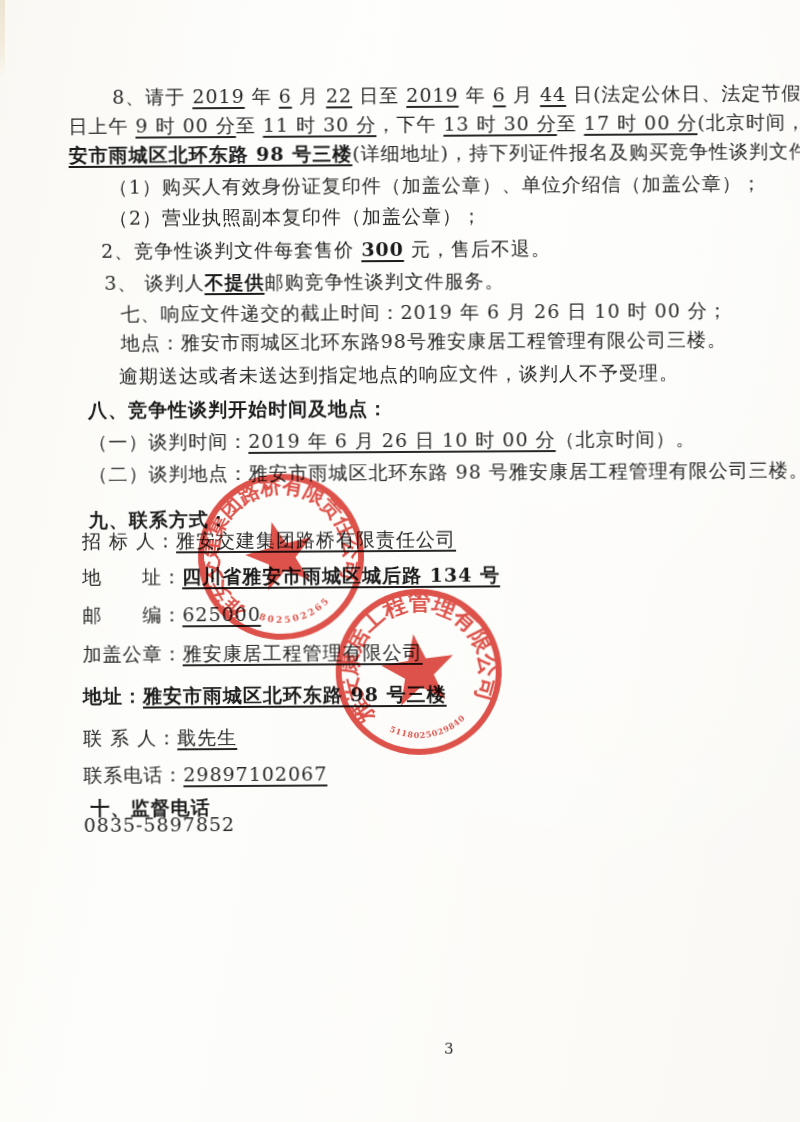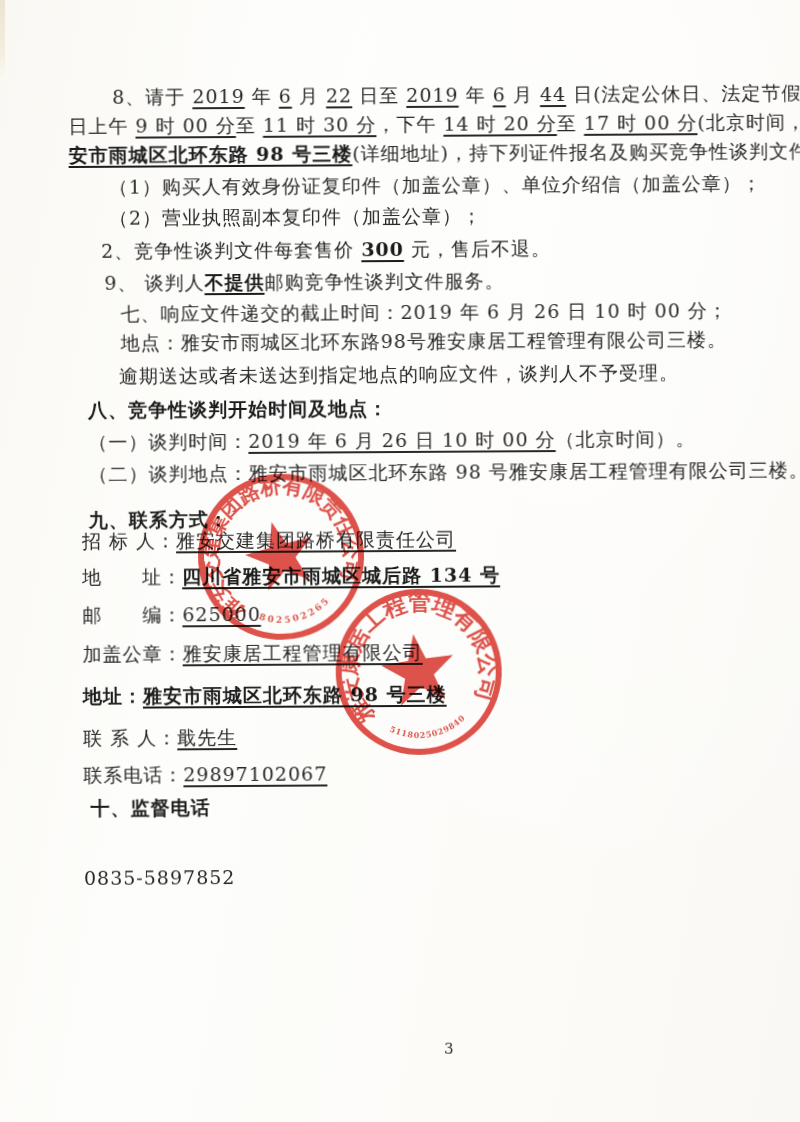--- a/index.html
+++ b/index.html
@@ -33,42 +33,42 @@
 </style>
 </head>
 <body>
 
 <div id="sheet">
   <div id="scan-edge"></div>
   <div id="tilt">
 
     <div>
         <div class="line" style="left: 112px; top: 82px;"><span>8、请于 </span><span class="u">2019</span><span> 年 </span><span class="u">6</span><span> 月 </span><span class="u">22</span><span> 日至 </span><span class="u">2019</span><span> 年 </span><span class="u">6</span><span> 月 </span><span class="u">44</span><span> 日(法定公休日、法定节假日除外)，每</span></div>
-        <div class="line" style="left: 68px; top: 111px;"><span>日上午 </span><span class="u">9 时 00 分</span><span>至 </span><span class="u">11 时 30 分</span><span>，下午 </span><span class="u">14 时 20 分</span><span>至 </span><span class="u">17 时 00 分</span><span>(北京时间，下同)，在</span></div>
+        <div class="line" style="left: 68px; top: 111px;"><span>日上午 </span><span class="u">9 时 00 分</span><span>至 </span><span class="u">11 时 30 分</span><span>，下午 </span><span class="u">13 时 30 分</span><span>至 </span><span class="u">17 时 00 分</span><span>(北京时间，下同)，在</span></div>
         <div class="line" style="left: 68px; top: 140px;"><span class="b u">安市雨城区北环东路 98 号三楼</span><span>(详细地址)，持下列证件报名及购买竞争性谈判文件：</span></div>
         <div class="line" style="left: 108px; top: 172px;"><span>（1）购买人有效身份证复印件（加盖公章）、单位介绍信（加盖公章）；</span></div>
         <div class="line" style="left: 108px; top: 203px;"><span>（2）营业执照副本复印件（加盖公章）；</span></div>
         <div class="line" style="left: 100px; top: 236px;"><span>2、竞争性谈判文件每套售价 </span><span class="b u">300</span><span> 元，售后不退。</span></div>
-        <div class="line" style="left: 103px; top: 268px;"><span>9、 谈判人</span><span class="b u">不提供</span><span>邮购竞争性谈判文件服务。</span></div>
+        <div class="line" style="left: 103px; top: 268px;"><span>3、 谈判人</span><span class="b u">不提供</span><span>邮购竞争性谈判文件服务。</span></div>
         <div class="line" style="left: 119px; top: 299px;"><span>七、响应文件递交的截止时间：2019 年 6 月 26 日 10 时 00 分；</span></div>
         <div class="line" style="left: 119px; top: 328px;"><span>地点：雅安市雨城区北环东路98号雅安康居工程管理有限公司三楼。</span></div>
         <div class="line" style="left: 117px; top: 361px;"><span>逾期送达或者未送达到指定地点的响应文件，谈判人不予受理。</span></div>
         <div class="line" style="left: 86px; top: 395px;"><span class="b">八、竞争性谈判开始时间及地点：</span></div>
         <div class="line" style="left: 86px; top: 427px;"><span>（一）谈判时间：</span><span class="u">2019 年 6 月 26 日 10 时 00 分</span><span>（北京时间）。</span></div>
         <div class="line" style="left: 86px; top: 459px;"><span>（二）谈判地点：雅安市雨城区北环东路 98 号雅安康居工程管理有限公司三楼。</span></div>
         <div class="line" style="left: 86px; top: 505px;"><span class="b">九、联系方式：</span></div>
         <div class="line" style="left: 79px; top: 526px;"><span>招 标 人：</span><span class="u">雅安交建集团路桥有限责任公司</span></div>
         <div class="line" style="left: 79px; top: 562px;"><span>地　　址：</span><span class="b u">四川省雅安市雨城区城后路 134 号</span></div>
         <div class="line" style="left: 79px; top: 600px;"><span>邮　　编：</span><span class="u">625000</span></div>
         <div class="line" style="left: 79px; top: 639px;"><span>加盖公章：</span><span class="u">雅安康居工程管理有限公司</span></div>
         <div class="line" style="left: 79px; top: 681px;"><span class="b">地址：</span><span class="b u">雅安市雨城区北环东路 98 号三楼</span></div>
         <div class="line" style="left: 79px; top: 723px;"><span>联 系 人：</span><span class="u">戢先生</span></div>
         <div class="line" style="left: 79px; top: 760px;"><span>联系电话：</span><span class="u">29897102067</span></div>
         <div class="line" style="left: 86px; top: 793px;"><span class="b">十、监督电话</span></div>
-        <div class="line" style="left: 79px; top: 863px;"><span>0835-5897852</span></div>
+        <div class="line" style="left: 79px; top: 810px;"><span>0835-5897852</span></div>
       </div>
 
     <svg class="seal" viewBox="-100 -100 200 200" xmlns="http://www.w3.org/2000/svg" style="left: 178px; top: 456px; color: rgb(217, 58, 49);">
       <g class="rot" transform="rotate(-15)">
         <circle r="80" fill="none" stroke="currentColor" stroke-width="6"></circle>
         <path id="seal-arc-1" d="M -47.9 42.4 A 64 64 0 1 1 47.9 42.4" fill="none"></path>
         <text font-size="21" fill="currentColor">
           <textPath href="#seal-arc-1" xlink:href="#seal-arc-1" textLength="288">雅安交建集团路桥有限责任公司</textPath>
         </text>
         <polygon fill="currentColor" points="0,-36 8.46,-11.65 34.24,-11.12 13.7,4.45 21.16,29.12 0,14.4 -21.16,29.12 -13.7,4.45 -34.24,-11.12 -8.46,-11.65"></polygon>

